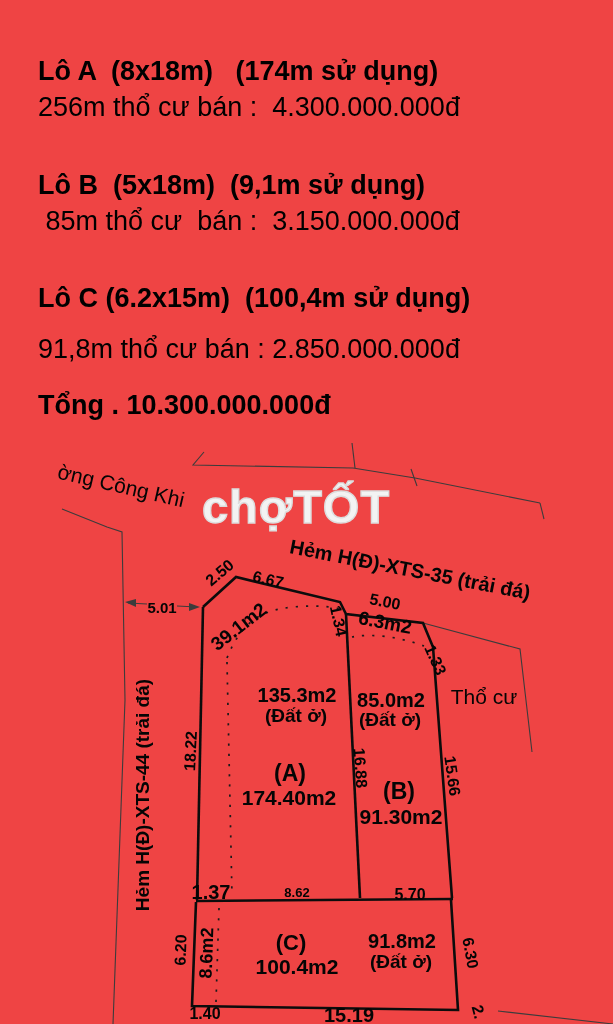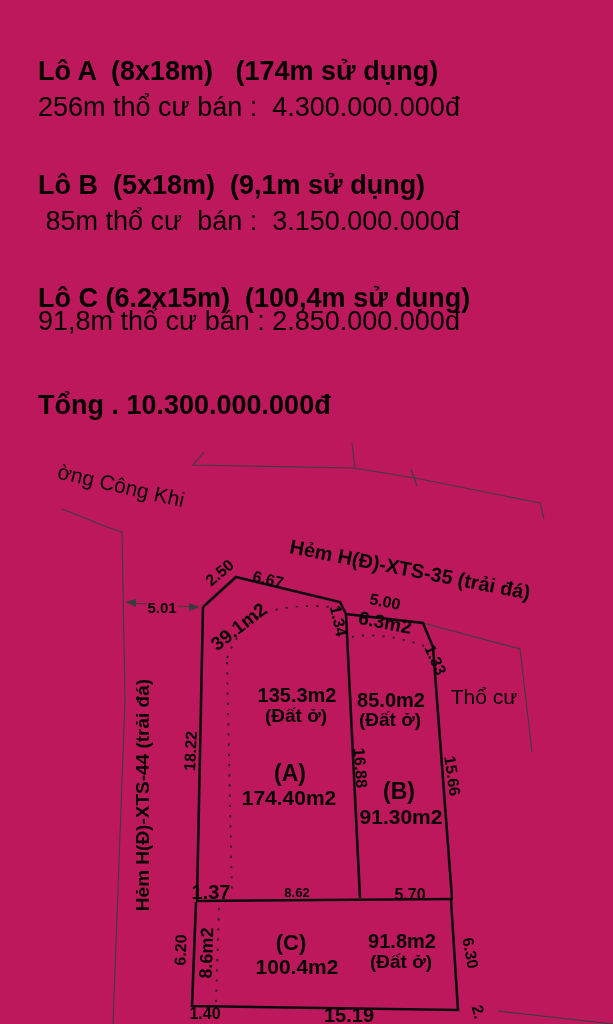--- a/index.html
+++ b/index.html
@@ -1,16 +1,16 @@
 <!DOCTYPE html>
 <html><head>
 <meta charset="utf-8">
 <style>
   html,body{margin:0;padding:0;background:#fff;}
-  .page{position:relative;width:613px;height:1024px;background:#be185d;overflow:hidden;
+  .page{position:relative;width:613px;height:1024px;background:#ef4444;overflow:hidden;
         font-family:"Liberation Sans",sans-serif;color:#000;}
   
   .tline{position:absolute;white-space:pre;font-size:27px;line-height:30px;letter-spacing:0px;}
   .tline.bold{font-weight:700;}
   .tline .pfx{font-weight:400;}
   .tline .price{font-weight:400;}
   
   .ml{position:absolute;transform:translate(-50%,-50%);white-space:nowrap;
       font-weight:700;color:#050505;}
   .wm{position:absolute;transform:translate(-50%,-50%);
@@ -24,21 +24,21 @@
 <div class="page">
 
   <div>
     <div class="tline bold" style="left:38px;top:56px">Lô A  (8x18m)   (174m sử dụng)</div>
     <div class="tline" style="left:38px;top:92px"><span class="pfx">256m thổ cư bán :  </span><span class="price">4.300.000.000đ</span></div>
 
     <div class="tline bold" style="left:38px;top:170px">Lô B  (5x18m)  (9,1m sử dụng)</div>
     <div class="tline" style="left:38px;top:206px"><span class="pfx"> 85m thổ cư  bán :  </span><span class="price">3.150.000.000đ</span></div>
 
     <div class="tline bold" style="left:38px;top:283px">Lô C (6.2x15m)  (100,4m sử dụng)</div>
-    <div class="tline" style="left:38px;top:306px"><span class="pfx">91,8m thổ cư bán : </span><span class="price">2.850.000.000đ</span></div>
+    <div class="tline" style="left:38px;top:334px"><span class="pfx">91,8m thổ cư bán : </span><span class="price">2.850.000.000đ</span></div>
 
     <div class="tline bold" style="left:38px;top:390px">Tổng . 10.300.000.000đ</div>
   </div>
 
   <svg width="613" height="1024" viewBox="0 0 613 1024">
 
     <g stroke="#3c3c3c" stroke-width="1.1" fill="none">
       <path d="M62,509 L107,527 L122,532 L125,700 L113,1024"></path>
       <path d="M204,452 L193,465 L353,468 L415,478 L540,503"></path>
       <path d="M352,443 L355,468"></path>
@@ -63,20 +63,21 @@
     </g>
 
     <g stroke="#1a1a1a" stroke-width="1.7" fill="none" stroke-dasharray="2.2 8">
       <path d="M227,658 C240,625 258,613 280,609 C300,605 325,605 341,609"></path>
       <path d="M227,662 L232,896"></path>
       <path d="M352,637 C372,633 400,637 424,646"></path>
       <path d="M219,908 L216,1002"></path>
     </g>
   </svg>
 
+  <div class="wm" style="left:296px;top:506px">chợTỐT</div>
 
   <div class="ml" style="left:121px;top:486px;transform:translate(-50%,-50%) rotate(13deg);font-size:21px;font-weight:500">ờng Công Khi</div>
   <div class="ml" style="left:410px;top:570px;transform:translate(-50%,-50%) rotate(11deg);font-size:20px;font-weight:600">Hẻm H(Đ)-XTS-35 (trải đá)</div>
   <div class="ml" style="left:143px;top:795px;transform:translate(-50%,-50%) rotate(-90deg);font-size:19px;font-weight:600">Hẻm H(Đ)-XTS-44 (trải đá)</div>
 
   <div class="ml" style="left:162px;top:607px;font-size:15px;font-weight:600">5.01</div>
   <div class="ml" style="left:220px;top:573px;transform:translate(-50%,-50%) rotate(-40deg);font-size:16px">2.50</div>
   <div class="ml" style="left:268px;top:580px;transform:translate(-50%,-50%) rotate(13deg);font-size:16px">6.67</div>
   <div class="ml" style="left:338px;top:621px;transform:translate(-50%,-50%) rotate(78deg);font-size:16px">1.34</div>
   <div class="ml" style="left:385px;top:602px;transform:translate(-50%,-50%) rotate(11deg);font-size:16px">5.00</div>

